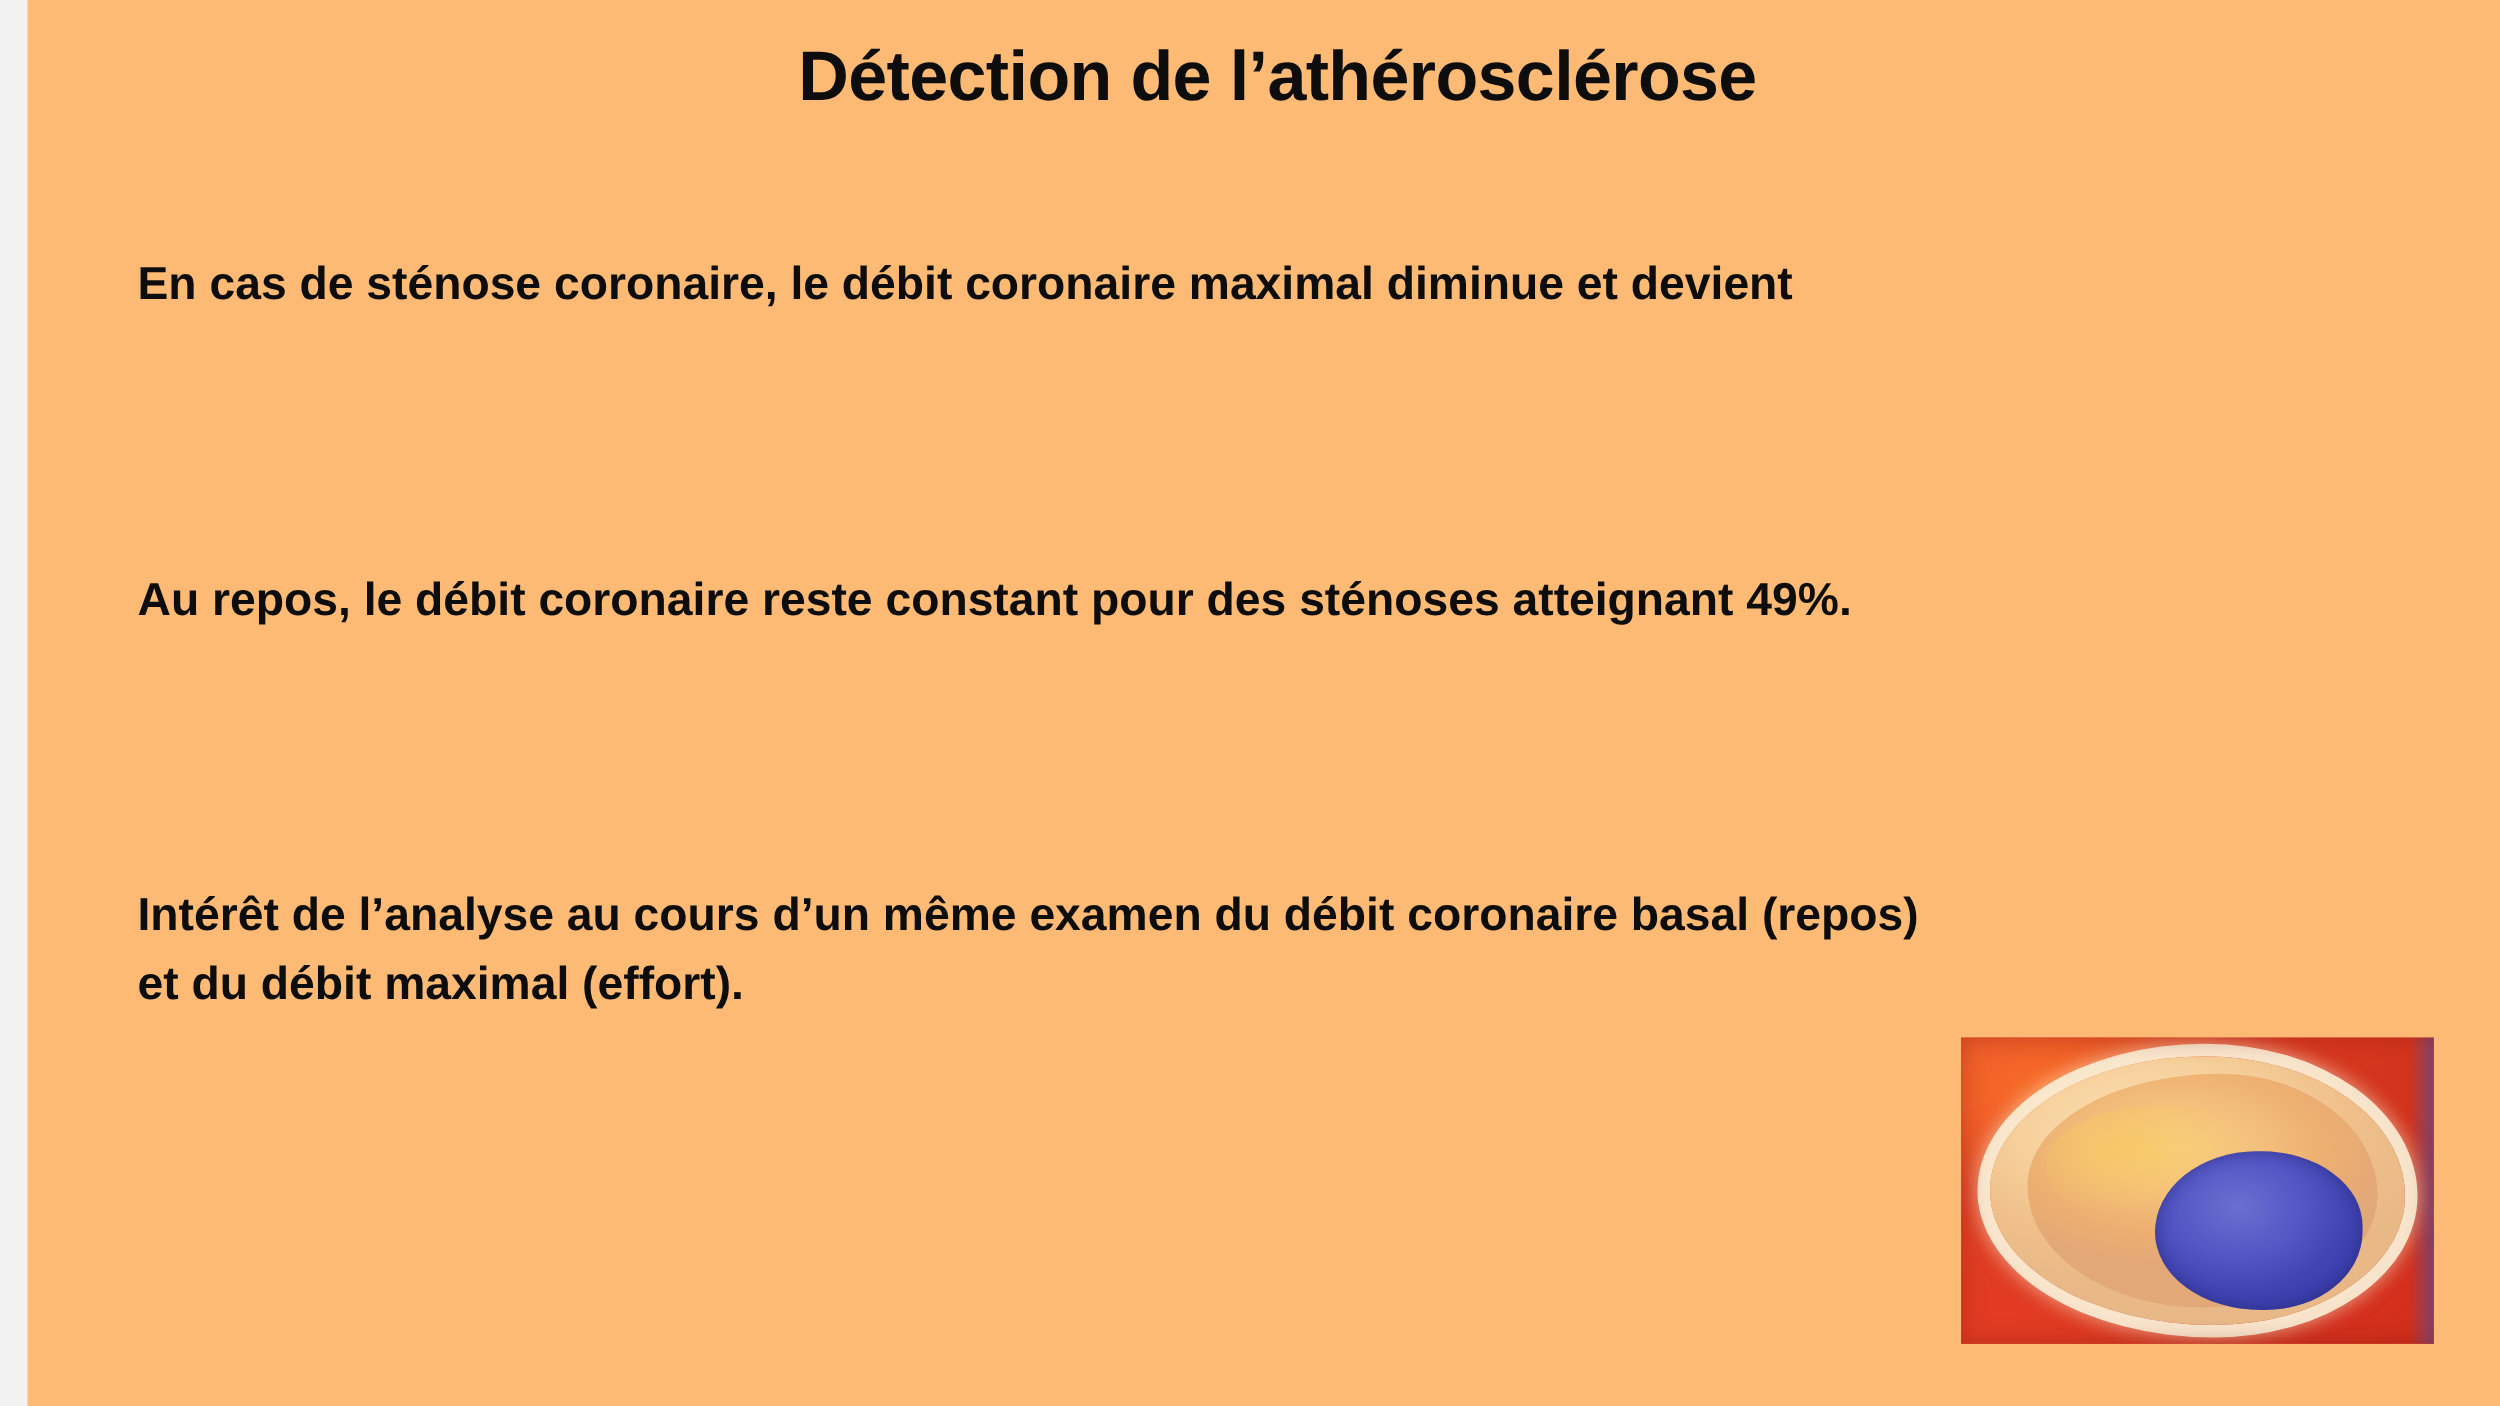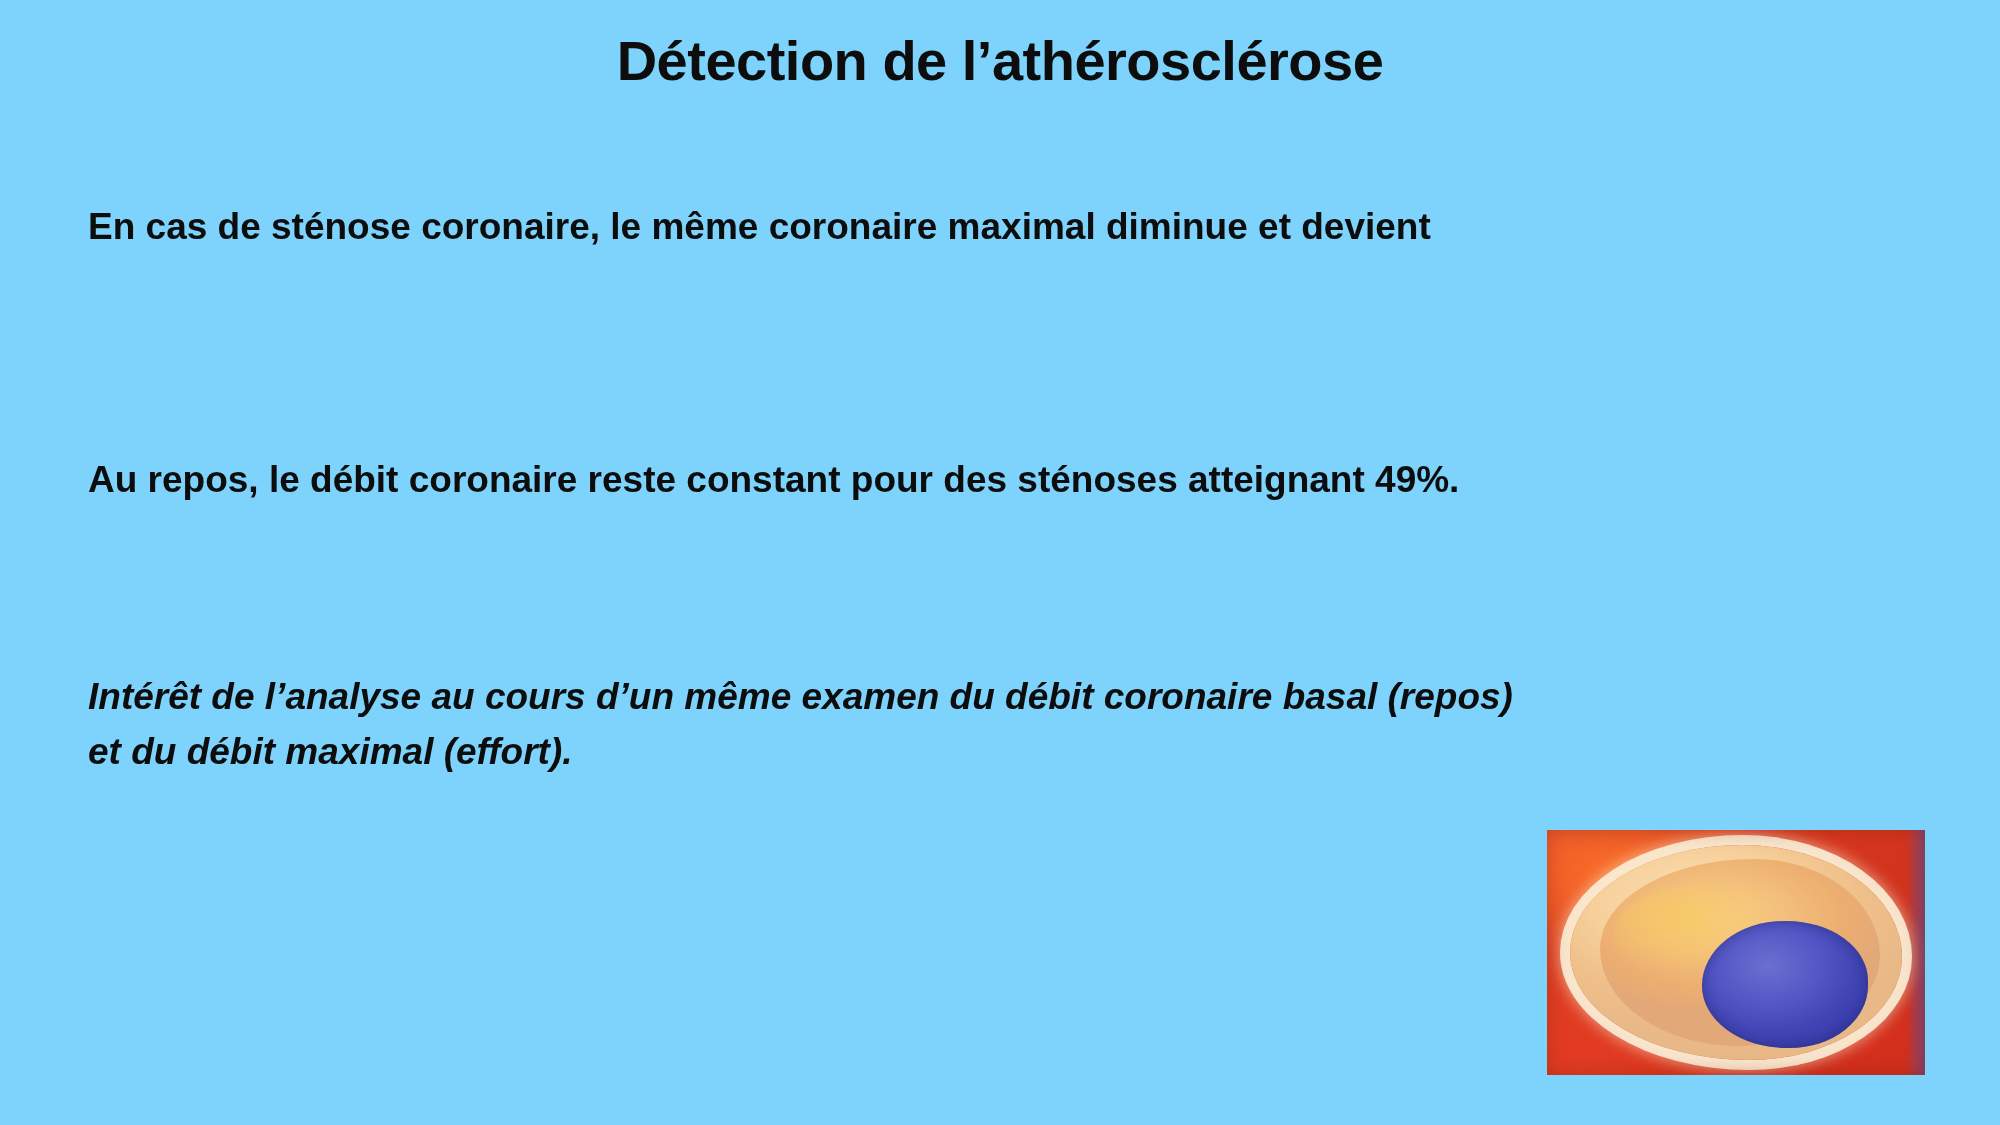--- a/index.html
+++ b/index.html
@@ -11,21 +11,22 @@
     width: 2000px;
     height: 1125px;
     position: relative;
     overflow: hidden;
     font-family: "Liberation Sans", sans-serif;
     color: #121212;
   }
   .slide {
     position: absolute;
     inset: 0;
-    background: #7dd3fc;
+    background: #fdba74;
+    margin-left: 22px;
   }
   .slide-title {
     position: absolute;
     top: 28px;
     left: 0;
     width: 2000px;
     text-align: center;
     font-size: 56px;
     font-weight: bold;
     letter-spacing: -0.5px;
@@ -38,21 +39,21 @@
     font-size: 37px;
     font-weight: bold;
     line-height: 1.48;
     color: #0d0d0d;
   }
   .body-block p {
     margin: 0;
   }
   #para-1 { top: 200px; }
   #para-2 { top: 453px; }
-  #para-3 { top: 670px; font-style: italic; }
+  #para-3 { top: 705px; }
 
   .histology-figure {
     position: absolute;
     left: 1547px;
     top: 830px;
     width: 378px;
     height: 245px;
     overflow: hidden;
     background: #c0392b;
   }
@@ -127,21 +128,21 @@
   }
 </style>
 </head>
 <body>
 
 <div class="slide">
 
   <div class="slide-title">Détection de l’athérosclérose</div>
 
   <div class="body-block" id="para-1">
-    <p>En cas de sténose coronaire, le même coronaire maximal diminue et devient</p>
+    <p>En cas de sténose coronaire, le débit coronaire maximal diminue et devient</p>
   </div>
 
   <div class="body-block" id="para-2">
     <p>Au repos, le débit coronaire reste constant pour des sténoses atteignant 49%.</p>
   </div>
 
   <div class="body-block" id="para-3">
     <p>Intérêt de l’analyse au cours d’un même examen du débit coronaire basal (repos)</p>
     <p>et du débit maximal (effort).</p>
   </div>

